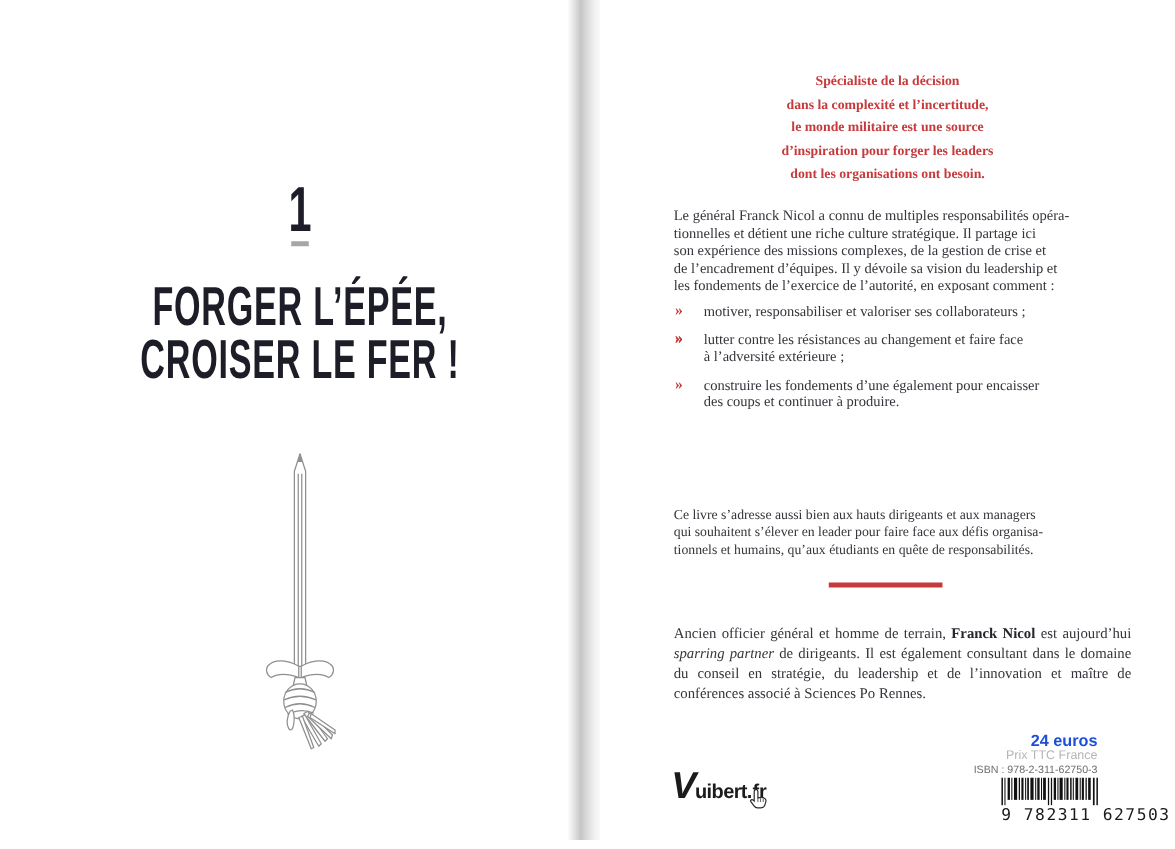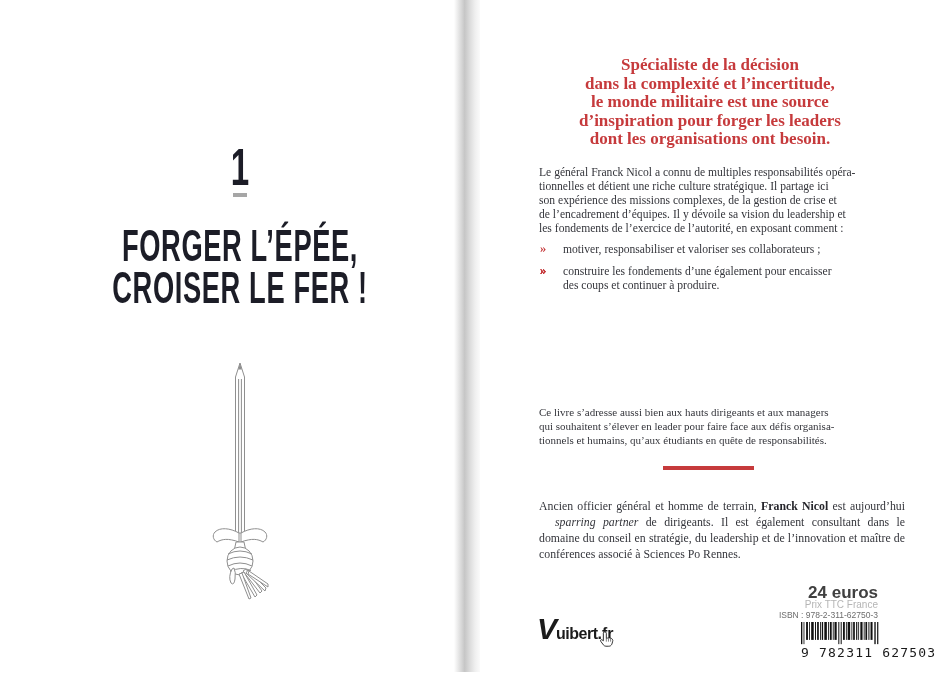--- a/index.html
+++ b/index.html
@@ -23,38 +23,38 @@
 
   
   .gutter{position:absolute;left:454px;top:0;width:28px;height:672px;
           background:linear-gradient(to right,rgba(255,255,255,0) 0%,#c6c6c6 38%,#dadada 55%,#efefef 75%,rgba(255,255,255,0) 100%);}
 
   
   .right-page{position:absolute;left:480px;top:0;width:460px;height:679px;background:#ffffff;
               color:#34353b;}
   .pre{white-space:pre-line;}
   .headline{position:absolute;top:56px;left:0;width:460px;text-align:center;
-            font-weight:700;font-size:17px;line-height:18.6px;color:#c63a3c;}
+            font-weight:700;font-size:11px;line-height:18.6px;color:#c63a3c;}
   .intro{position:absolute;top:166px;left:59px;width:366px;
          font-size:11.6px;line-height:13.9px;text-align:justify;}
   .bullets{position:absolute;top:243px;left:59px;width:366px;}
   .bullet{position:relative;padding-left:24px;margin-bottom:8.4px;
           font-size:11.6px;line-height:13.9px;}
   .bullet .marker{position:absolute;left:1px;top:-1px;color:#c63a3c;font-weight:700;font-size:12.5px;}
   .audience{position:absolute;top:406px;left:59px;width:366px;
             font-size:11px;line-height:13.9px;text-align:justify;}
   .divider{position:absolute;top:466px;left:183px;width:91px;height:3.5px;background:#c63a3c;}
   .bio{position:absolute;top:486px;left:59px;width:366px;
        font-size:11.8px;line-height:16.2px;text-align:justify;}
   .bio strong{font-weight:700;color:#26262c;}
-  .bio em{font-style:italic;margin-left:16px;}
+  .bio em{font-style:italic;}
 
   .price-block{position:absolute;top:586px;right:62px;text-align:right;
                font-family:"Liberation Sans","DejaVu Sans",sans-serif;}
-  .price{font-size:17px;font-weight:700;color:#404040;line-height:13px;}
+  .price{font-size:13px;font-weight:700;color:#1d4ed8;line-height:13px;}
   .price-note{font-size:10px;color:#b5b5b5;margin-top:2px;line-height:8px;}
   .isbn{position:absolute;top:611px;right:62px;font-family:"Liberation Sans","DejaVu Sans",sans-serif;
         font-size:8.5px;color:#6d6d6d;line-height:9px;}
   .barcode{position:absolute;top:622px;right:61px;width:78px;text-align:center;}
   .barcode svg{display:block;width:78px;height:23px;}
   .barcode-digits{font-family:"DejaVu Sans Mono",monospace;font-size:13px;letter-spacing:1.2px;
                   color:#1a1a1a;margin-top:0px;white-space:nowrap;}
 
   .logo{position:absolute;top:612px;left:57px;font-family:"Liberation Sans","DejaVu Sans",sans-serif;
         color:#1b1b1b;white-space:nowrap;}
@@ -122,20 +122,22 @@
         <span class="pre">motiver, responsabiliser et valoriser ses collaborateurs ;</span>
       </div>
       <div class="bullet">
         <span class="marker">»</span>
       </div>
       <div class="bullet">
         <span class="marker">»</span>
       </div>
       <div class="bullet">
         <span class="marker">»</span>
+        <span class="pre">lutter contre les résistances au changement et faire face
+à l’adversité extérieure ;</span>
       </div>
       <div class="bullet">
         <span class="marker">»</span>
         <span class="pre">construire les fondements d’une également pour encaisser
 des coups et continuer à produire.</span>
       </div>
     </div>
 
     <div class="audience pre">Ce livre s’adresse aussi bien aux hauts dirigeants et aux managers
 qui souhaitent s’élever en leader pour faire face aux défis organisa-

